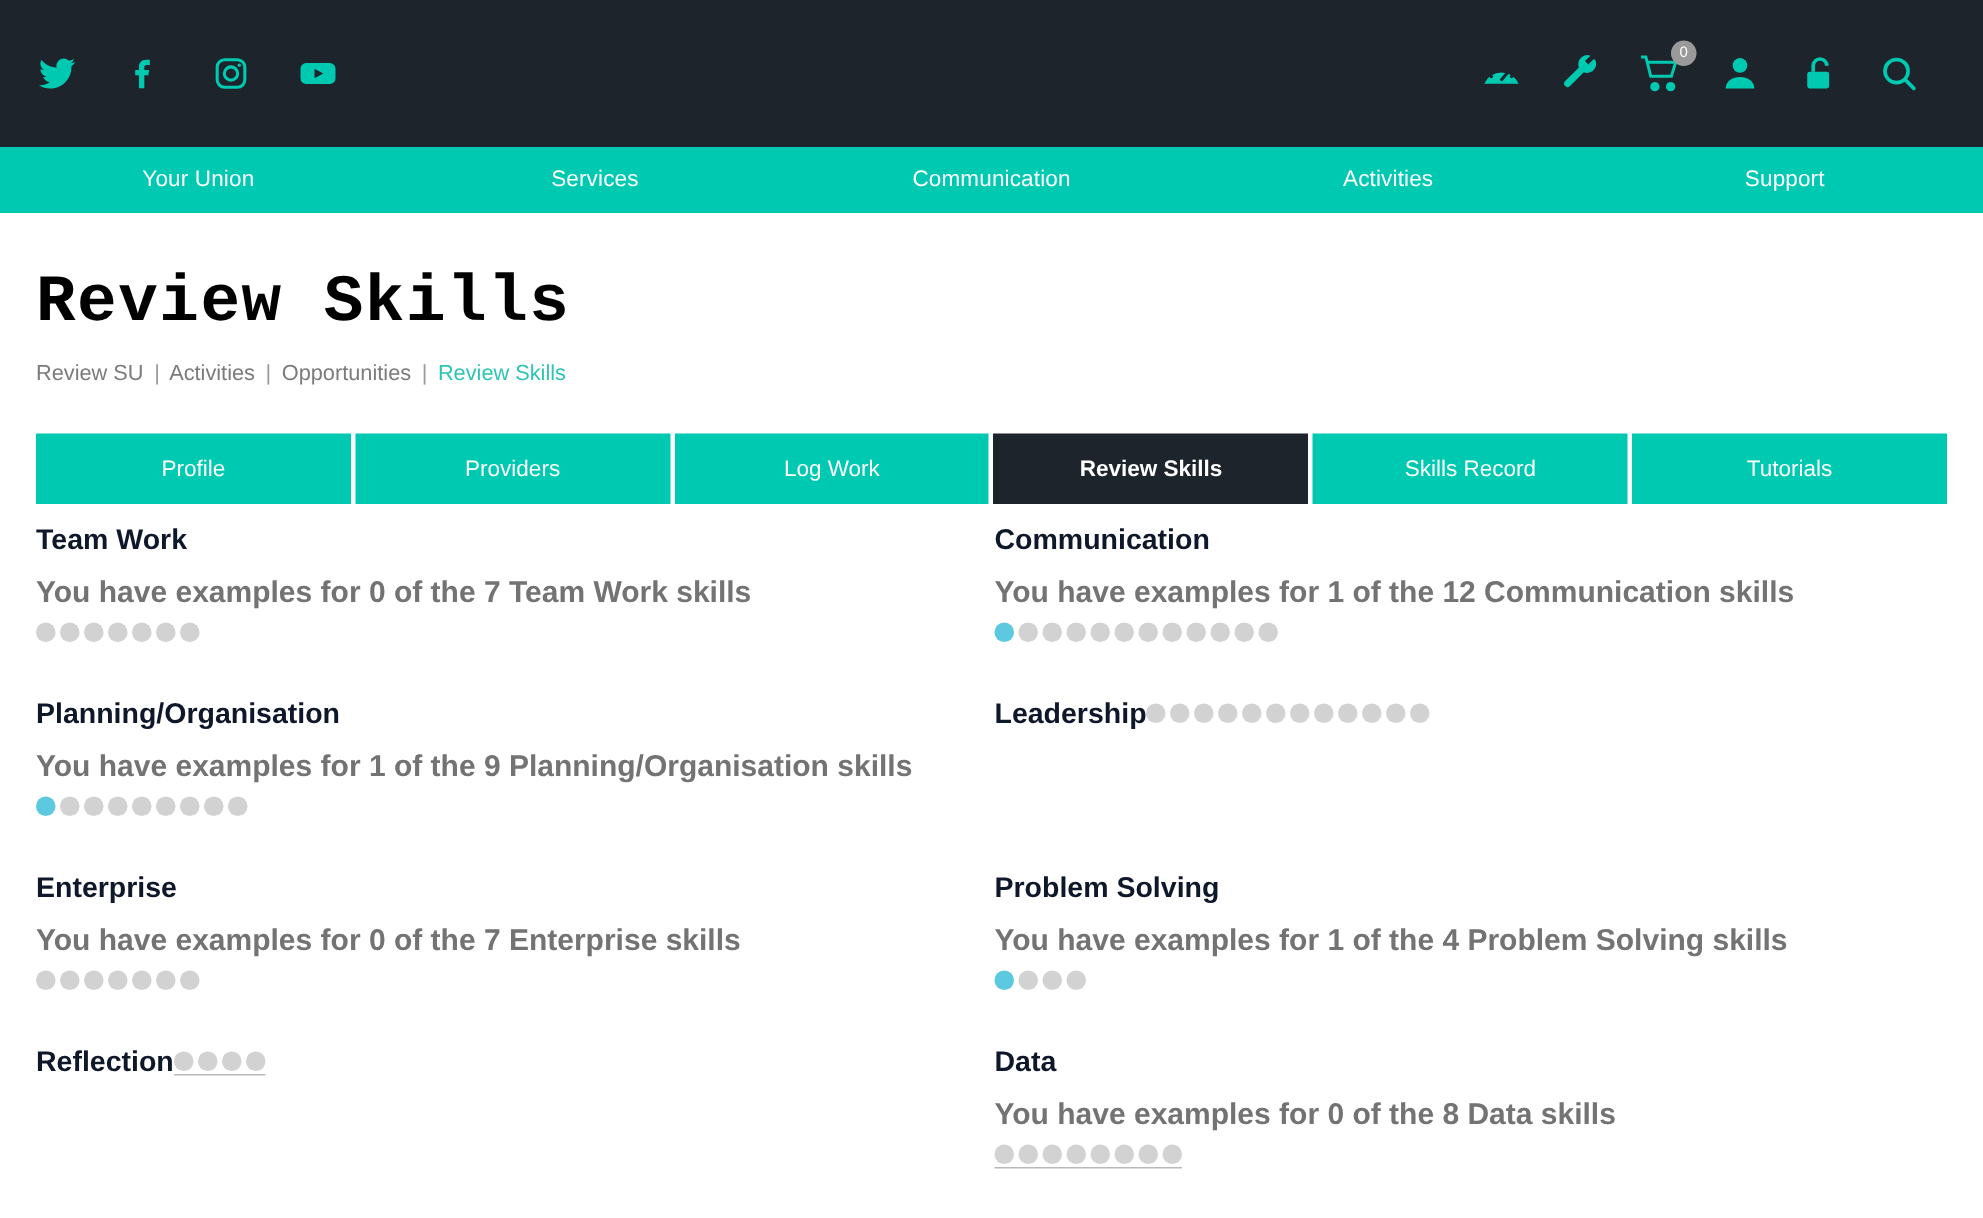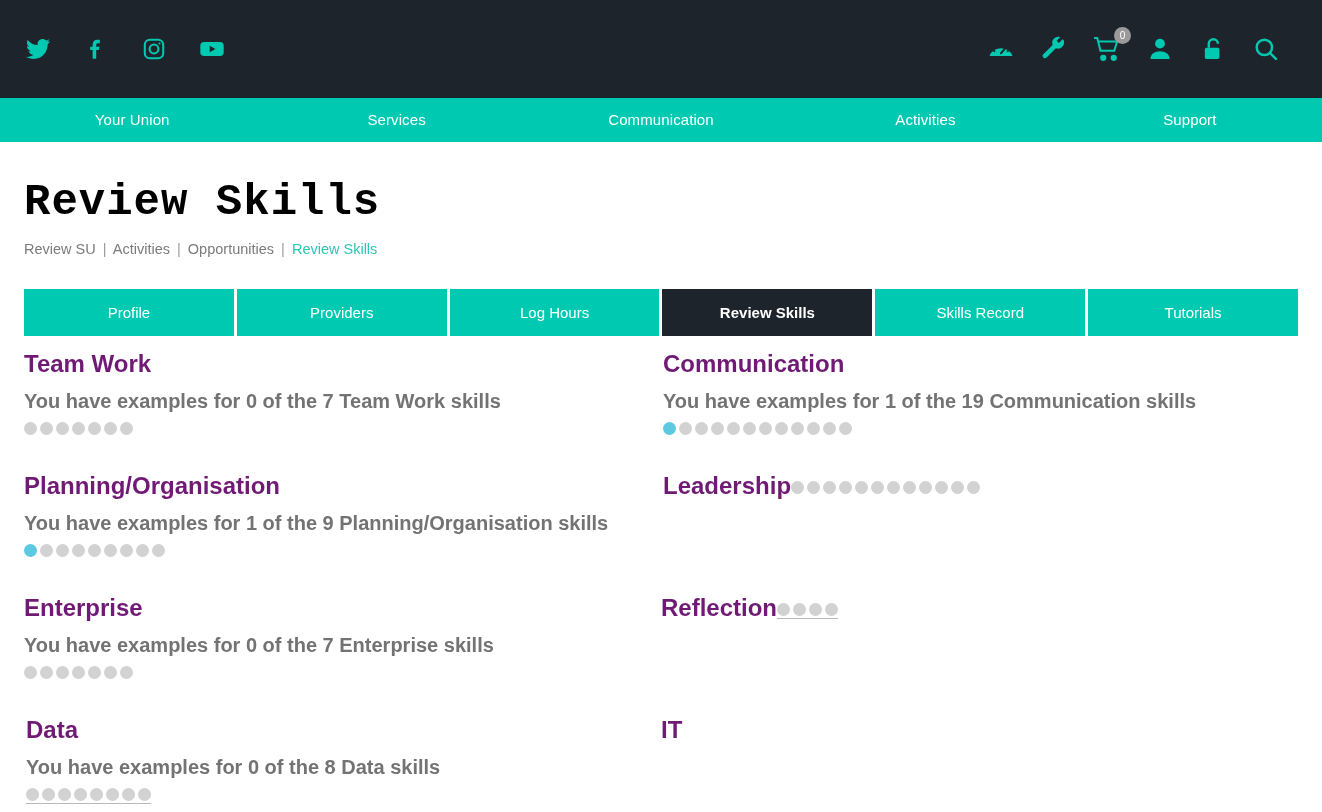--- a/index.html
+++ b/index.html
@@ -136,23 +136,23 @@
   .skills-grid {
     display: grid;
     grid-template-columns: 1fr 1fr;
     column-gap: 0px;
     row-gap: 0px;
     margin-top: 14px;
   }
   .skill-cell { padding-bottom: 33px; }
   .skill-cell.right { padding-left: 2px; }
   .skill-name {
-    font-size: 24px;
+    font-size: 19px;
     font-weight: bold;
-    color: #701a75;
+    color: #0f172a;
     margin: 0 0 12px 0;
     cursor: pointer;
     display: inline-block;
   }
   .skill-desc {
     font-size: 20px;
     color: #737373;
     margin: 0 0 8px 0;
     font-weight: bold;
   }
@@ -269,37 +269,37 @@
     <span class="crumb">Activities</span>
     <span class="sep">|</span>
     <span class="crumb">Opportunities</span>
     <span class="sep">|</span>
     <span class="crumb current">Review Skills</span>
   </div>
 
   <div class="tabs">
     <div class="tab">Profile</div>
     <div class="tab">Providers</div>
-    <div class="tab">Log Hours</div>
+    <div class="tab">Log Work</div>
     <div class="tab active">Review Skills</div>
     <div class="tab">Skills Record</div>
     <div class="tab">Tutorials</div>
   </div>
 
   <div class="skills-grid" id="skills-grid">
       <div class="skill-cell"><a class="skill-name">Team Work</a><div class="skill-desc">You have examples for 0 of the 7 Team Work skills</div><span class="dots-link"><span class="dots">
             <span class="dot"></span>
             <span class="dot"></span>
             <span class="dot"></span>
             <span class="dot"></span>
             <span class="dot"></span>
             <span class="dot"></span>
             <span class="dot"></span>
           </span></span></div>
-      <div class="skill-cell right"><a class="skill-name">Communication</a><div class="skill-desc">You have examples for 1 of the 19 Communication skills</div><span class="dots-link"><span class="dots">
+      <div class="skill-cell right"><a class="skill-name">Communication</a><div class="skill-desc">You have examples for 1 of the 12 Communication skills</div><span class="dots-link"><span class="dots">
             <span class="dot filled"></span>
             <span class="dot"></span>
             <span class="dot"></span>
             <span class="dot"></span>
             <span class="dot"></span>
             <span class="dot"></span>
             <span class="dot"></span>
             <span class="dot"></span>
             <span class="dot"></span>
             <span class="dot"></span>
@@ -329,20 +329,26 @@
             <span class="dot"></span>
             <span class="dot"></span>
             <span class="dot"></span>
             <span class="dot"></span>
           </span></span></div>
       <div class="skill-cell"><a class="skill-name">Enterprise</a><div class="skill-desc">You have examples for 0 of the 7 Enterprise skills</div><span class="dots-link"><span class="dots">
             <span class="dot"></span>
             <span class="dot"></span>
             <span class="dot"></span>
             <span class="dot"></span>
+            <span class="dot"></span>
+            <span class="dot"></span>
+            <span class="dot"></span>
+          </span></span></div>
+      <div class="skill-cell right"><a class="skill-name">Problem Solving</a><div class="skill-desc">You have examples for 1 of the 4 Problem Solving skills</div><span class="dots-link"><span class="dots">
+            <span class="dot filled"></span>
             <span class="dot"></span>
             <span class="dot"></span>
             <span class="dot"></span>
           </span></span></div>
       <div class="skill-cell"><a class="skill-name">Reflection</a><span class="dots-link"><span class="dots underlined">
             <span class="dot"></span>
             <span class="dot"></span>
             <span class="dot"></span>
             <span class="dot"></span>
           </span></span></div>

